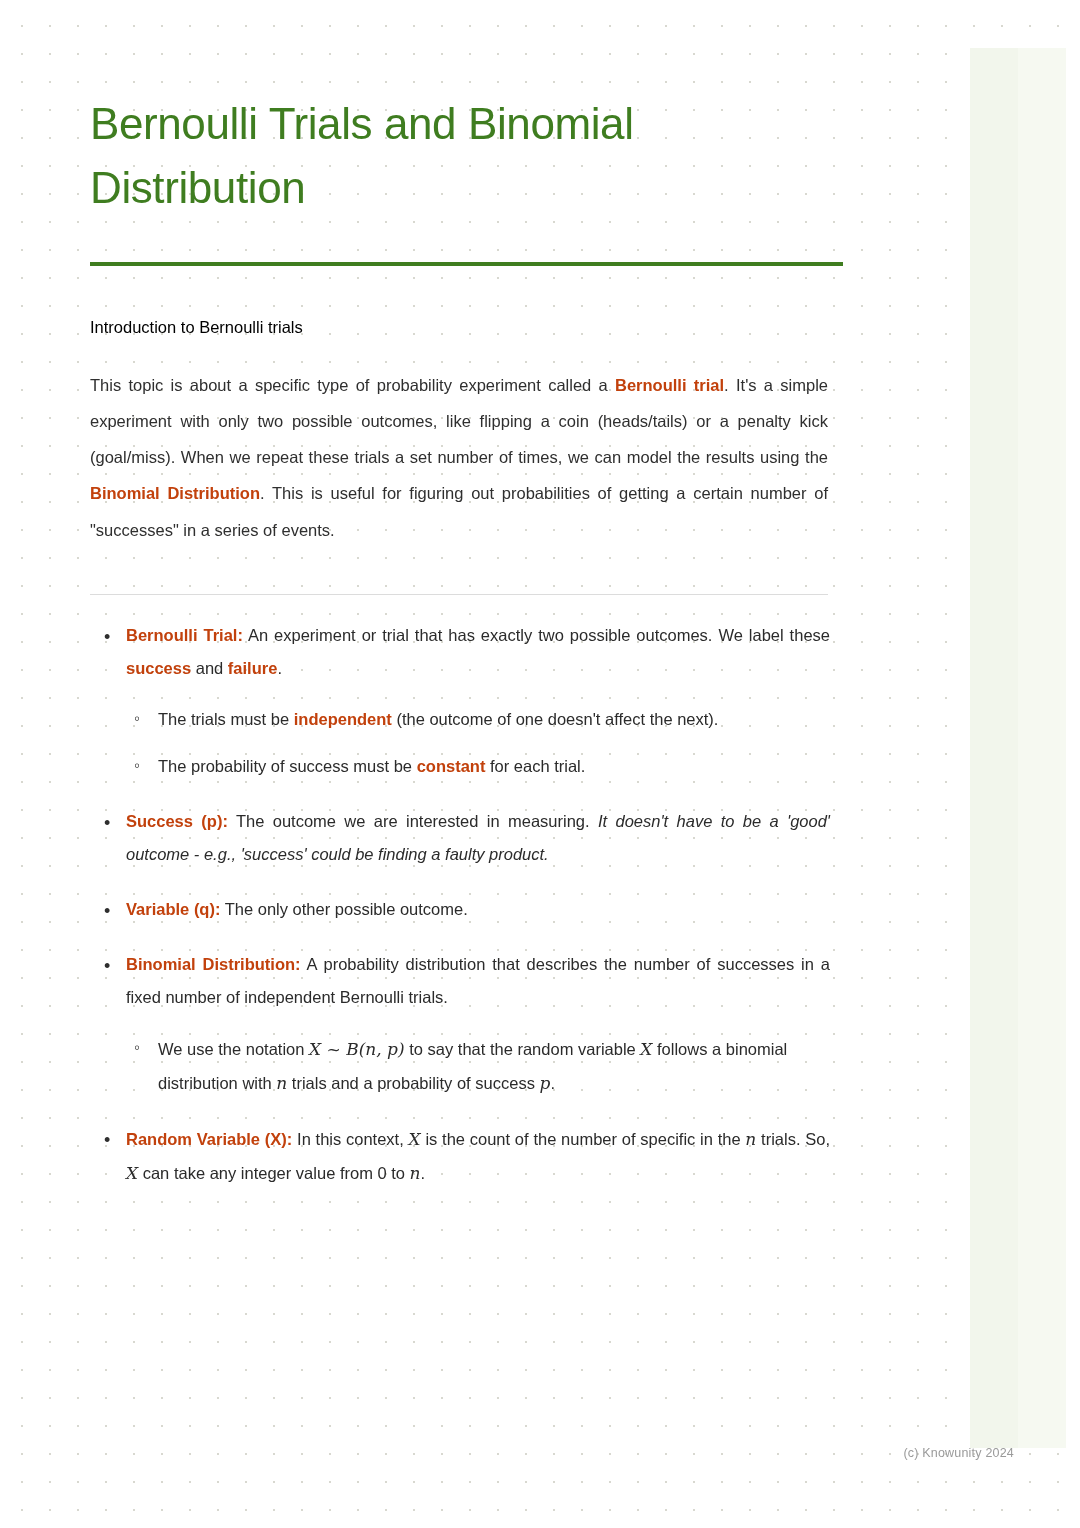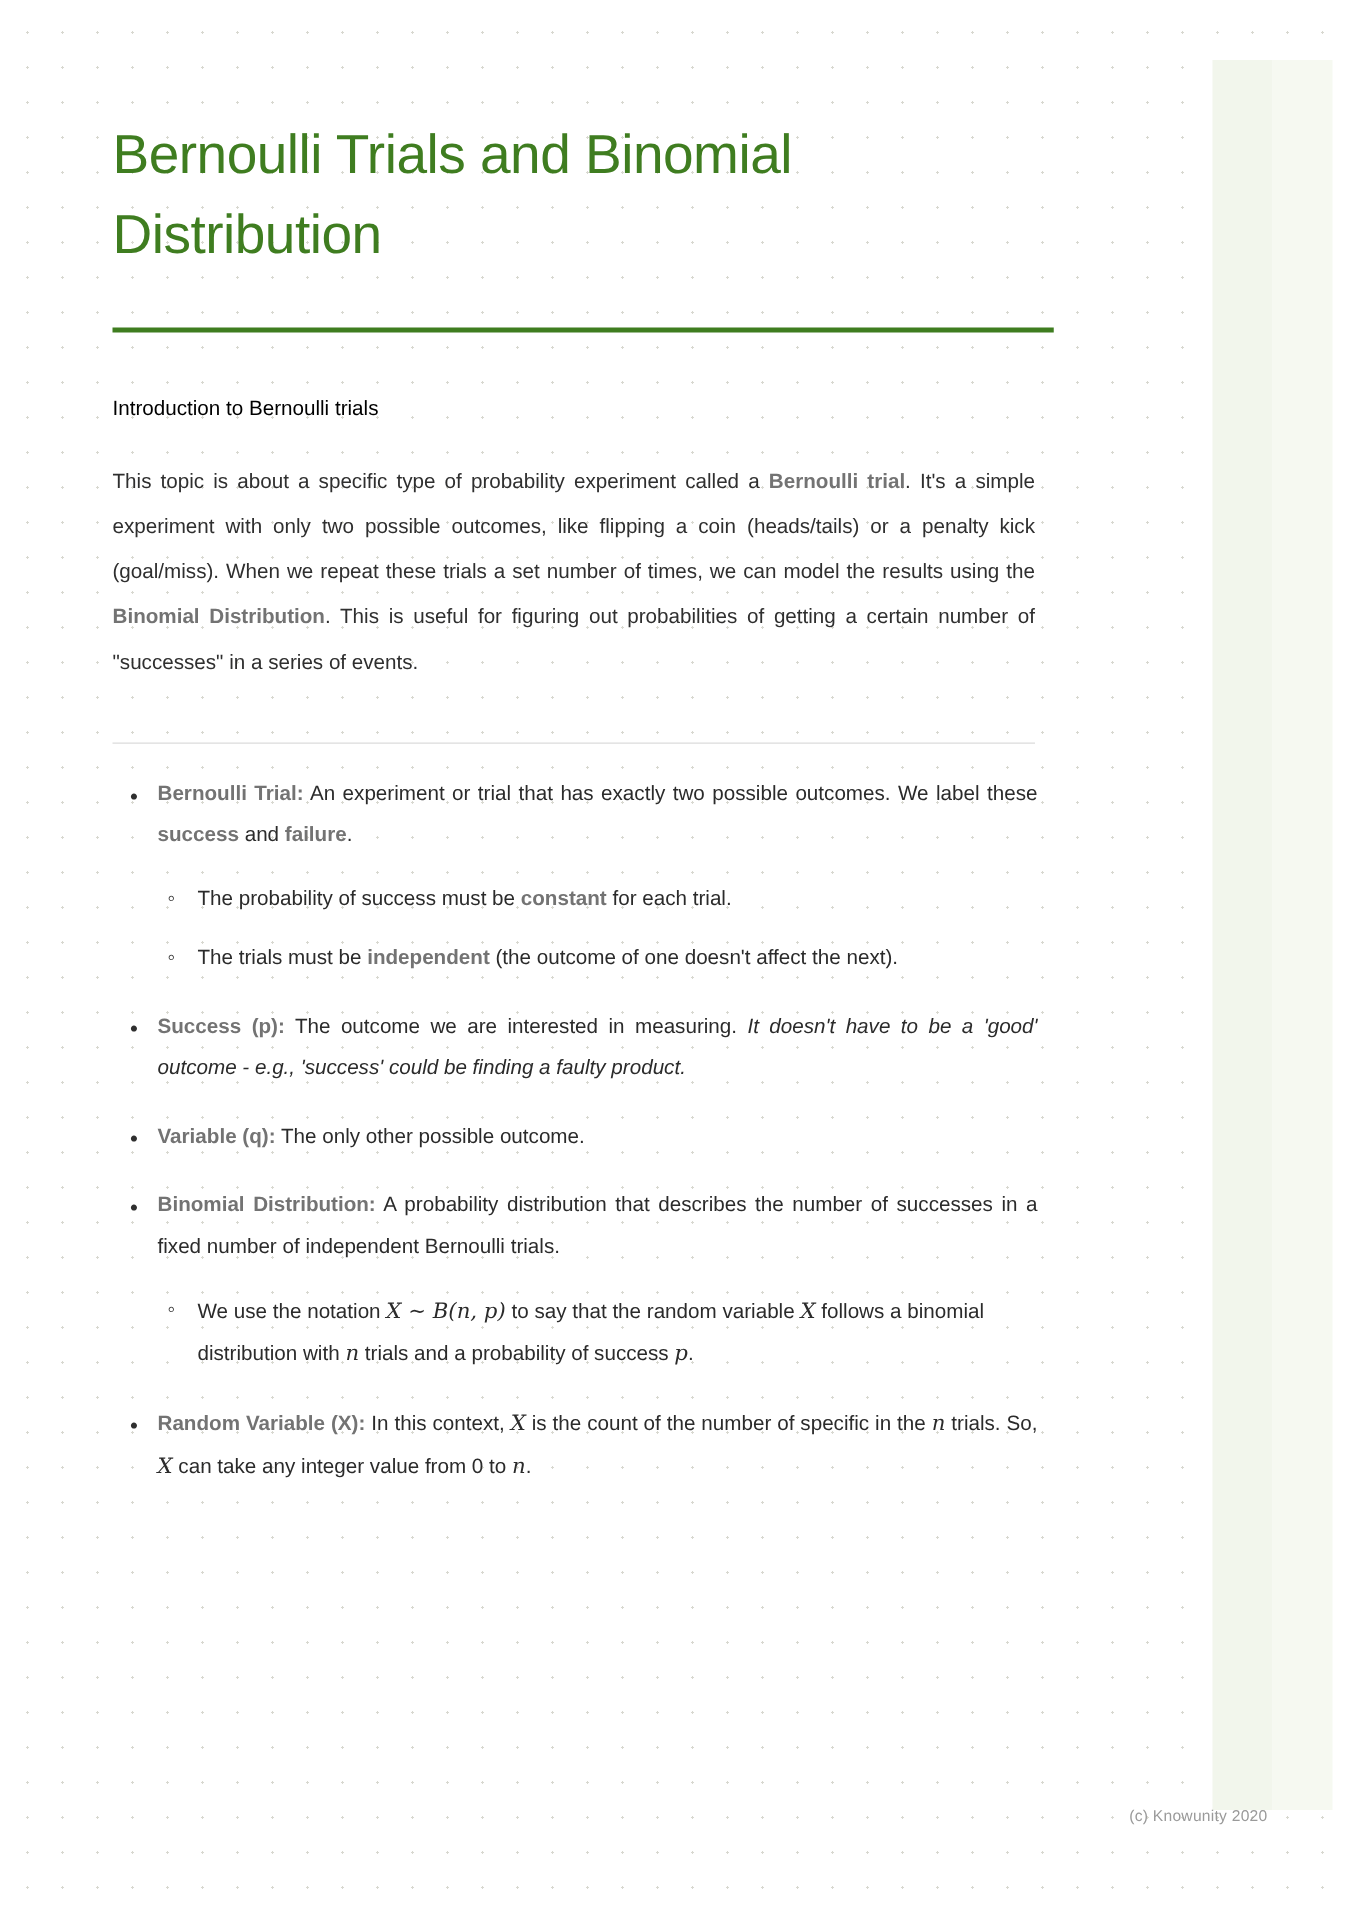--- a/index.html
+++ b/index.html
@@ -75,21 +75,21 @@
 
   p.body-text {
     font-size: 16.5px;
     line-height: 2.2;
     text-align: justify;
     color: #2f2f2f;
     margin: 30px 0 0 0;
     width: 738px;
   }
 
-  b, strong { font-weight: bold; color: #737373; }
+  b, strong { font-weight: bold; color: #c2410c; }
   em, i { font-style: italic; }
 
   .divider {
     border-top: 1px solid #dcdcdc;
     width: 738px;
     margin-top: 46px;
   }
 
   h2.section-title {
     font-size: 25px;
@@ -180,22 +180,22 @@
   </p>
 
   <div class="divider"></div>
 
 
   <ul class="level1">
 
     <li>
       <span class="txt"><b>Bernoulli Trial:</b><span> An experiment or trial that has exactly two possible outcomes. We label these </span><b>success</b><span> and </span><b>failure</b><span>.</span></span>
       <ul class="level2">
+        <li><span>The trials must be </span><b>independent</b><span> (the outcome of one doesn't affect the next).</span></li>
         <li><span>The probability of success must be </span><b>constant</b><span> for each trial.</span></li>
-        <li><span>The trials must be </span><b>independent</b><span> (the outcome of one doesn't affect the next).</span></li>
       </ul>
     </li>
 
     <li>
       <span class="txt"><b>Success (p):</b><span> The outcome we are interested in measuring. </span><i>It doesn't have to be a 'good' outcome - e.g., 'success' could be finding a faulty product.</i></span>
     </li>
 
     <li>
       <span class="txt"><b>Variable (q):</b><span> The only other possible outcome.</span></span>
     </li>
@@ -207,13 +207,13 @@
       </ul>
     </li>
 
     <li>
       <span class="txt"><b>Random Variable (X):</b><span> In this context, </span><span class="math">X</span><span> is the count of the number of specific in the </span><span class="math">n</span><span> trials. So, </span><span class="math">X</span><span> can take any integer value from 0 to </span><span class="math">n</span><span>.</span></span>
     </li>
 
   </ul>
 </div>
 
-<div class="watermark">(c) Knowunity 2020</div>
+<div class="watermark">(c) Knowunity 2024</div>
 
 </body></html>

